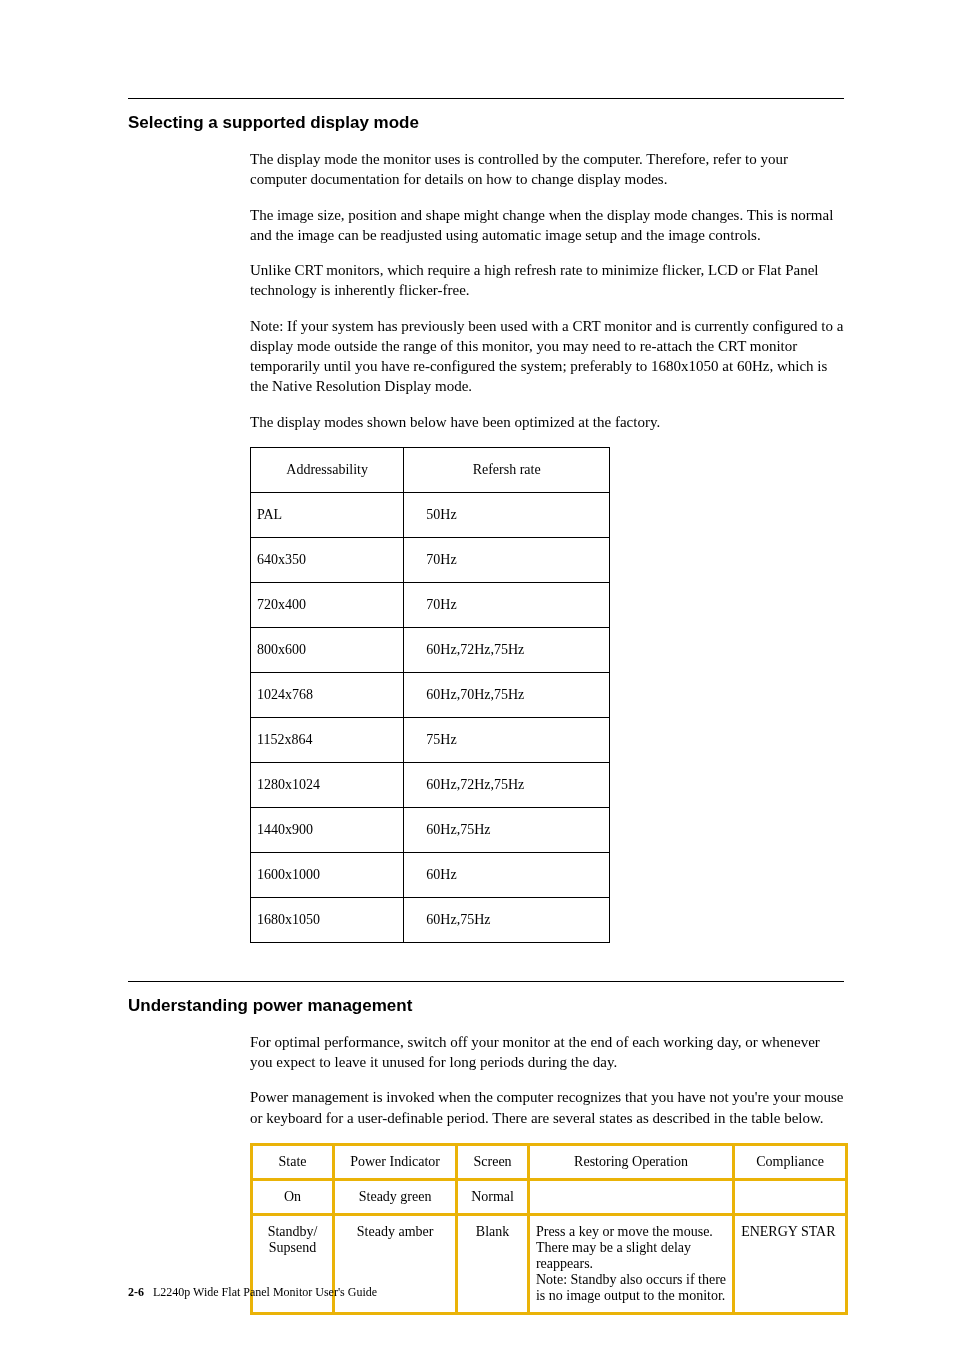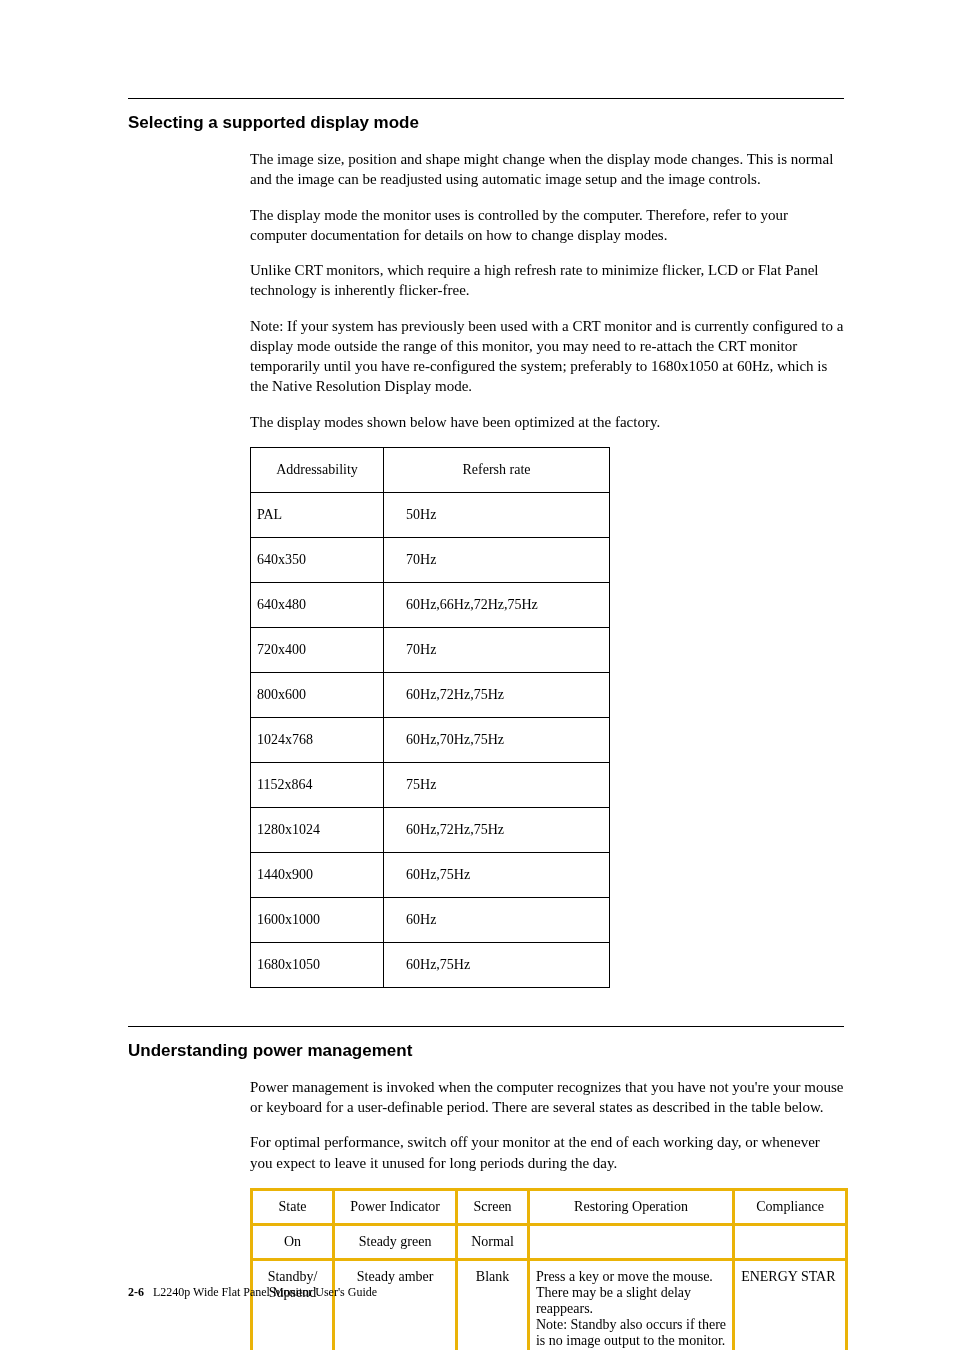--- a/index.html
+++ b/index.html
@@ -83,46 +83,42 @@
     }
   </style>
 </head>
 <body>
 
 <hr class="hr-top">
 
 <h2 class="section-title">Selecting a supported display mode</h2>
 
 <div class="body-text">
+  <p>The display mode the monitor uses is controlled by the computer. Therefore, refer  to your computer documentation for details on how to change display modes.</p>
   <p>The image size, position and shape might change when the display mode changes. This is normal and the image can be readjusted using automatic image setup and the image controls.</p>
-  <p>The display mode the monitor uses is controlled by the computer. Therefore, refer  to your computer documentation for details on how to change display modes.</p>
   <p>Unlike CRT monitors, which require a high refresh rate to minimize flicker, LCD or Flat Panel technology is inherently flicker-free.</p>
   <p>Note: If your system has previously been used with a CRT monitor and is currently configured to a display mode outside the range of this monitor, you may need to re-attach the CRT monitor temporarily until you have re-configured the system; preferably to 1680x1050 at 60Hz, which is the Native Resolution Display mode.</p>
   <p>The display modes shown below have been optimized at the factory.</p>
 </div>
 
 <table class="modes-table">
   <thead>
     <tr>
       <td>Addressability</td>
       <td>Refersh rate</td>
     </tr>
   </thead>
   <tbody>
     <tr>
         <td>PAL</td>
         <td>50Hz</td>
       </tr>
     <tr>
         <td>640x350</td>
         <td>70Hz</td>
-      </tr>
-    <tr>
-        <td>640x480</td>
-        <td>60Hz,66Hz,72Hz,75Hz</td>
       </tr>
     <tr>
         <td>720x400</td>
         <td>70Hz</td>
       </tr>
     <tr>
         <td>800x600</td>
         <td>60Hz,72Hz,75Hz</td>
       </tr>
     <tr>
@@ -150,22 +146,22 @@
         <td>60Hz,75Hz</td>
       </tr>
   </tbody>
 </table>
 
 <hr class="hr-mid">
 
 <h2 class="section-title">Understanding power management</h2>
 
 <div class="body-text">
+  <p>For optimal performance, switch off your monitor at the end of each working day, or whenever you expect to leave it unused for long periods during the day.</p>
   <p>Power management is invoked when the computer recognizes that you have not you're your mouse or keyboard for a user-definable period. There are several states as described in the table below.</p>
-  <p>For optimal performance, switch off your monitor at the end of each working day, or whenever you expect to leave it unused for long periods during the day.</p>
 </div>
 
 <table class="power-table">
   <thead>
     <tr>
       <th style="width:80px">State</th>
       <th style="width:120px">Power Indicator</th>
       <th style="width:70px">Screen</th>
       <th style="width:200px">Restoring Operation</th>
       <th style="width:110px">Compliance</th>

